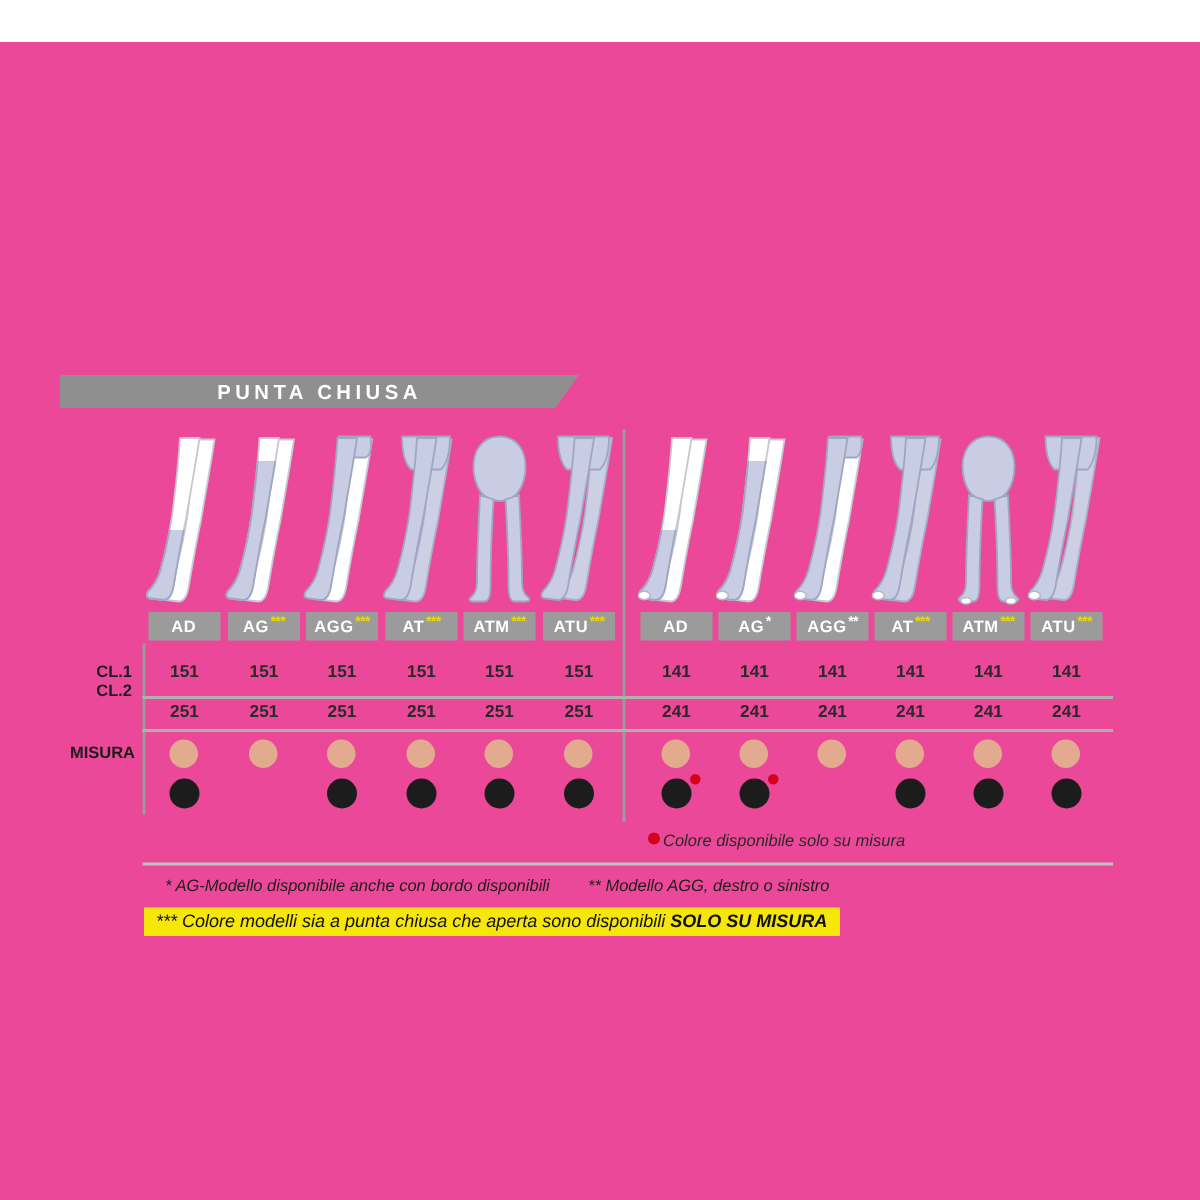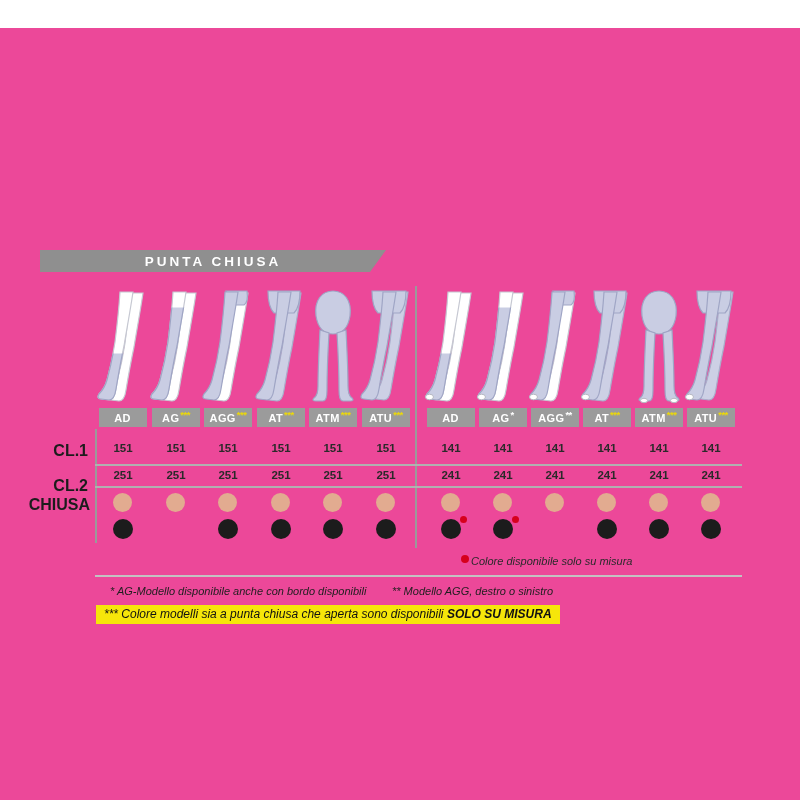--- a/index.html
+++ b/index.html
@@ -16,35 +16,35 @@
   
   .mbox{position:absolute;top:380px;width:48px;height:19px;background:#9b9b9b;color:#fff;
         font-weight:bold;font-size:11px;display:flex;align-items:center;justify-content:center;
         letter-spacing:.4px;}
   .ast{position:relative;top:-3px;font-size:9.5px;letter-spacing:-.5px;margin-left:1px;font-weight:bold;}
   .ast.y{color:#ecd909;}
   .ast.w{color:#ffffff;}
 
   
   .val{position:absolute;width:48px;text-align:center;font-weight:bold;font-size:11.5px;color:#2a2a2a;}
-  .rowlab{position:absolute;font-weight:bold;font-size:16px;color:#1c1c1c;text-align:right;}
+  .rowlab{position:absolute;font-weight:bold;font-size:11px;color:#1c1c1c;text-align:right;}
 
   
   .hline{position:absolute;left:95px;width:647px;height:2px;background:#b0b0b0;}
   .vline{position:absolute;width:2px;background:#9a9a9a;}
 
   
   .dot{position:absolute;width:20px;height:20px;border-radius:50%;}
   .dot.beige{background:#e2ab90;width:19px;height:19px;}
   .dot.black{background:#1c1c1c;}
   .reddot{position:absolute;width:7px;height:7px;border-radius:50%;background:#d6001c;}
 
   
   .fnote{position:absolute;font-style:italic;font-size:11px;color:#1e1e1e;}
-  #red-note{position:absolute;left:461px;top:527px;font-style:italic;font-size:11px;color:#2a2a2a;
+  #red-note{position:absolute;left:432px;top:527px;font-style:italic;font-size:11px;color:#2a2a2a;
             display:flex;align-items:flex-start;}
   #red-note .bullet{width:8px;height:8px;border-radius:50%;background:#d6001c;margin:0 2px 0 0;}
   #fn3{position:absolute;left:96px;top:577px;background:#f6e60a;padding:2px 8px 3px 8px;
        font-style:italic;font-size:12px;color:#111;}
   #fn3 b{font-style:italic;}
 
   svg .skin{fill:#ffffff;stroke:#c6c8d2;stroke-width:1.2;}
   svg .sock{fill:#c9cde3;stroke:#9fa5c5;stroke-width:1.2;}
   svg .sock2{fill:#cdd0e5;stroke:#a9aecb;stroke-width:1.2;}
   svg .toe{fill:#ffffff;stroke:#b6b8c2;stroke-width:1;}
@@ -181,22 +181,22 @@
   <div class="mbox" style="left:635px">
       <span>ATM</span>
       <span class="ast y">***</span>
     </div>
   <div class="mbox" style="left:687px">
       <span>ATU</span>
       <span class="ast y">***</span>
     </div>
 
   <div class="rowlab" style="left:40px;width:48px;top:414px">CL.1</div>
-  <div class="rowlab" style="left:40px;width:48px;top:449px">CL.2</div>
-  <div class="rowlab" style="left:28px;width:62px;top:468px">CHIUSA</div>
+  <div class="rowlab" style="left:40px;width:48px;top:427px">CL.2</div>
+  <div class="rowlab" style="left:28px;width:62px;top:468px">MISURA</div>
 
   <div class="val" style="left:99px;top:414px">151</div>
   <div class="val" style="left:152px;top:414px">151</div>
   <div class="val" style="left:204px;top:414px">151</div>
   <div class="val" style="left:257px;top:414px">151</div>
   <div class="val" style="left:309px;top:414px">151</div>
   <div class="val" style="left:362px;top:414px">151</div>
   <div class="val" style="left:427px;top:414px">141</div>
   <div class="val" style="left:479px;top:414px">141</div>
   <div class="val" style="left:531px;top:414px">141</div>

